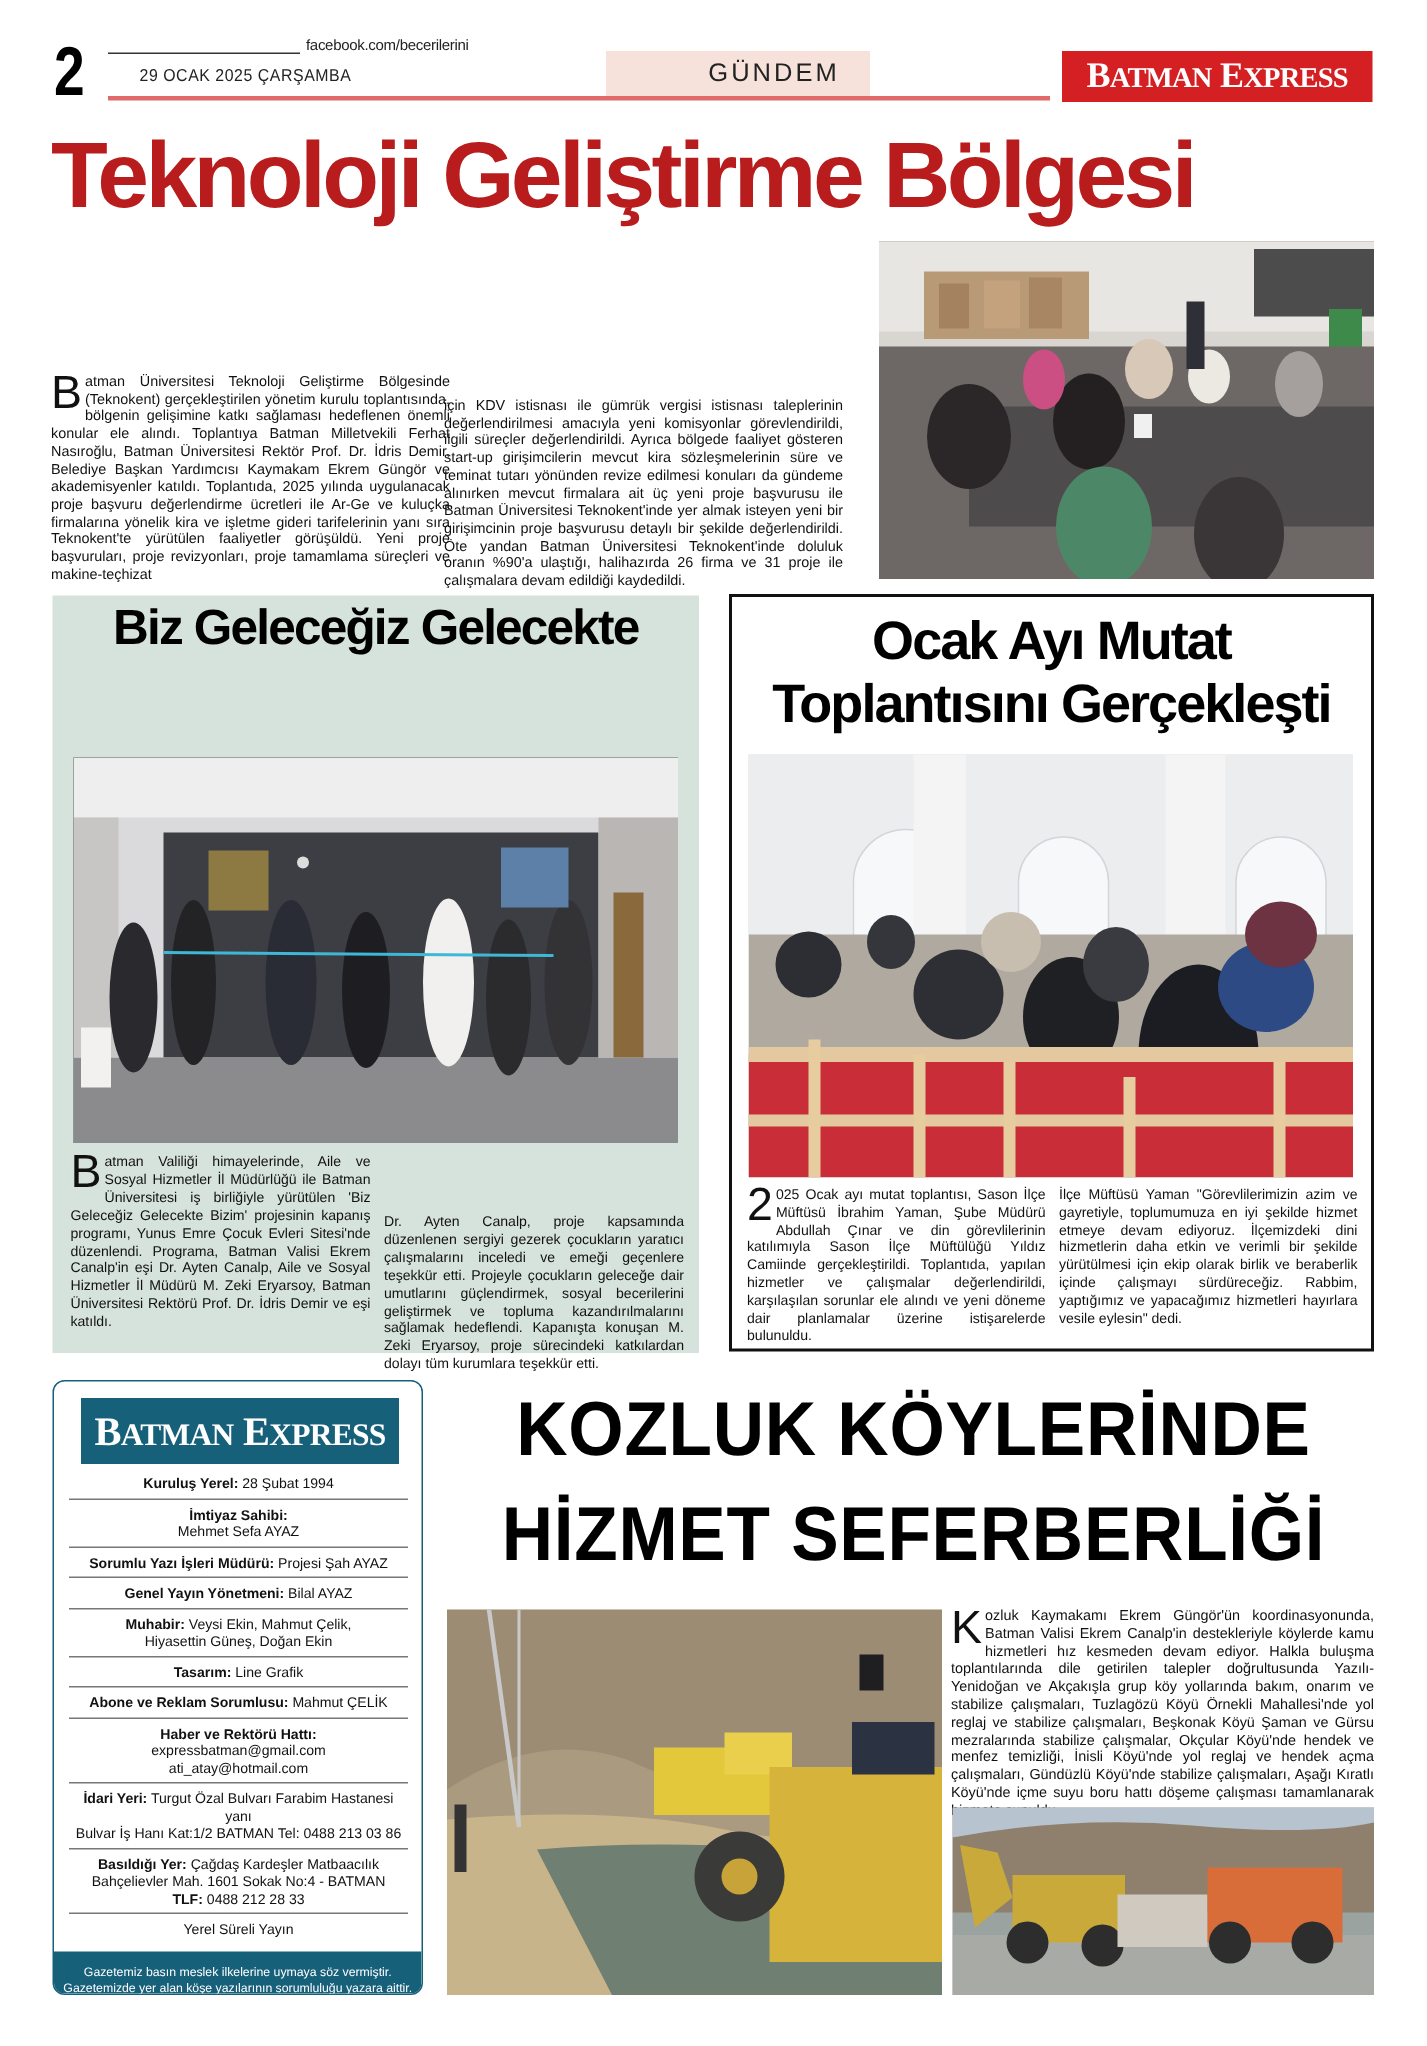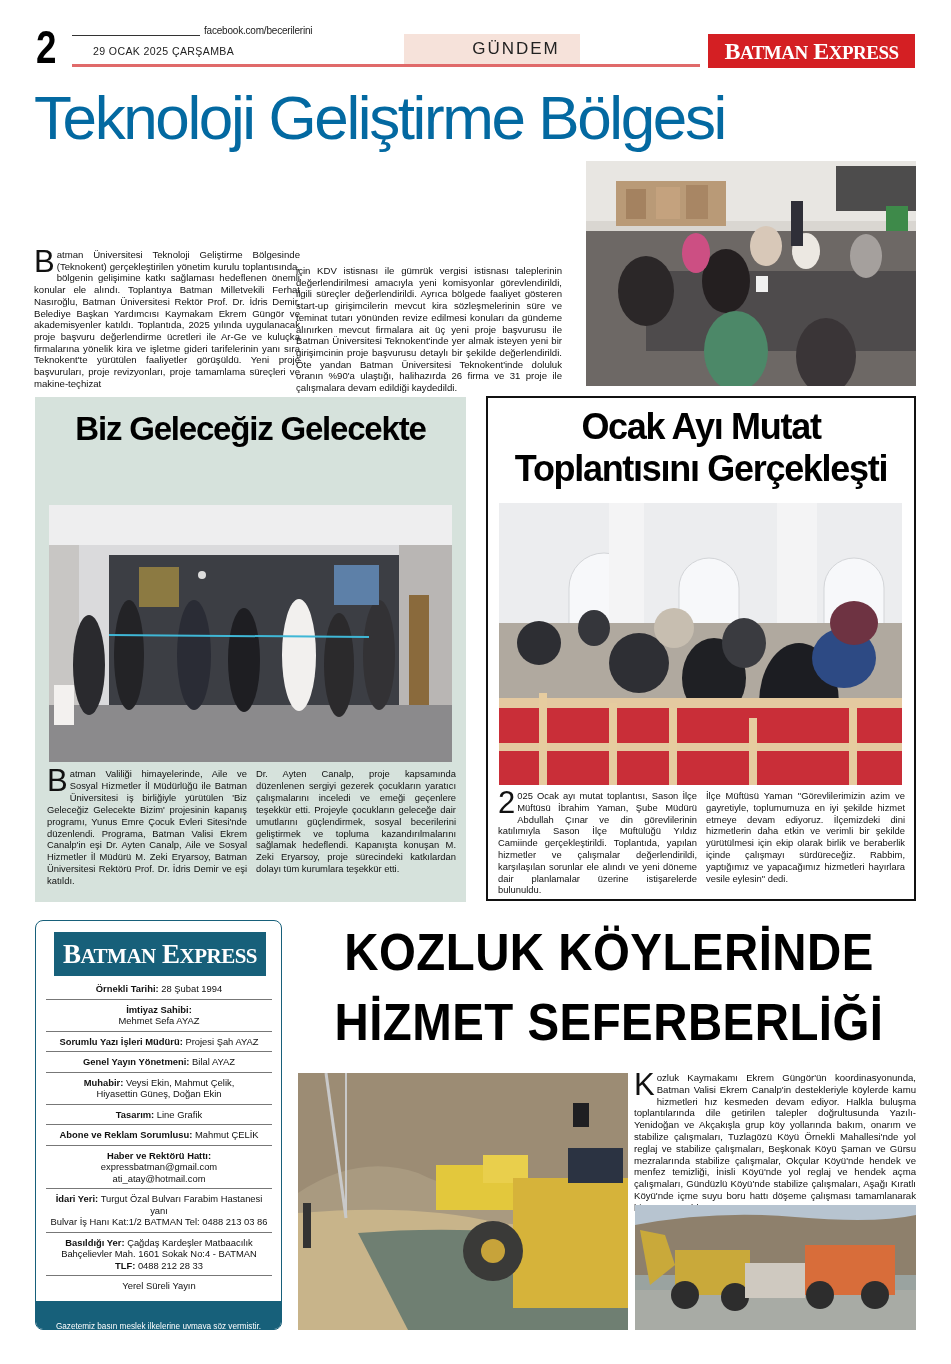--- a/index.html
+++ b/index.html
@@ -11,52 +11,52 @@
   .page-num { left: 36px; top: 24px; font-family: "Liberation Sans", sans-serif; font-weight: 700; font-size: 46px; line-height: 46px; color: #000; transform: scaleX(0.8); transform-origin: left top; }
   .fb-line { left: 72px; top: 35px; width: 128px; height: 1px; background: #333; }
   .fb-url { left: 204px; top: 25px; font-size: 10px; color: #222; font-family: "Liberation Sans Narrow", "Liberation Sans", sans-serif; letter-spacing: -0.2px; }
   .date { left: 93px; top: 45px; font-size: 11.5px; color: #222; letter-spacing: 0.4px; transform: scaleX(0.92); transform-origin: left top; }
   .red-rule { left: 72px; top: 64px; width: 628px; height: 3px; background: #e06a6a; }
   .section-tab { left: 404px; top: 34px; width: 176px; height: 30px; background: #f6e2da; font-size: 17px; letter-spacing: 2px; text-align: center; line-height: 30px; color: #222; padding-left: 48px; }
   .brand-logo { left: 708px; top: 34px; width: 207px; height: 34px; background: #d41f23; color: #fff; font-family: "Liberation Serif", serif; font-weight: 700; font-size: 24px; line-height: 34px; text-align: center; letter-spacing: -0.5px; }
   .brand-logo .sc { font-size: 19px; }
 
   
-  .hl1 { left: 34px; top: 80px; width: 890px; font-weight: 400; font-size: 62px; line-height: 76px; letter-spacing: -2.4px; color: #0369a1; }
+  .hl1 { left: 34px; top: 80px; width: 890px; font-weight: 700; font-size: 62px; line-height: 76px; letter-spacing: -2.4px; color: #b91c1c; }
   .hl1 .l2 { display: block; }
   .photo1 { left: 586px; top: 161px; width: 330px; height: 225px; overflow: hidden; background: #9a8f86; }
 
   .col-text { font-size: 9.6px; line-height: 11.7px; text-align: justify; color: #111; font-family: "Liberation Sans Narrow", "Liberation Sans", sans-serif; }
   .dropcap { float: left; font-size: 31px; line-height: 24px; margin-right: 2px; margin-top: 1px; font-weight: 400; }
   .t1c1 { left: 34px; top: 249px; width: 266px; }
   .t1c2 { left: 296px; top: 249px; width: 266px; margin-top: 16px; }
 
   
   .box2 { left: 35px; top: 397px; width: 431px; height: 505px; background: #d6e2dc; }
-  .box2 .title { position: absolute; left: 0; top: 12px; width: 431px; text-align: center; font-weight: 700; font-size: 33px; line-height: 40px; letter-spacing: -1.2px; color: #000; }
+  .box2 .title { position: absolute; left: 0; top: 1px; width: 431px; text-align: center; font-weight: 700; font-size: 33px; line-height: 40px; letter-spacing: -1.2px; color: #000; }
   .photo2 { left: 49px; top: 505px; width: 403px; height: 257px; overflow: hidden; background: #3d3c3f; }
   .t2c1 { left: 47px; top: 768px; width: 200px; font-family: "Liberation Sans", sans-serif; font-size: 9.4px; line-height: 11.9px; }
-  .t2c2 { left: 256px; top: 768px; width: 200px; font-family: "Liberation Sans", sans-serif; font-size: 9.4px; line-height: 11.9px; }
+  .t2c2 { left: 256px; top: 808px; width: 200px; font-family: "Liberation Sans", sans-serif; font-size: 9.4px; line-height: 11.9px; }
 
   
   .box3 { left: 486px; top: 396px; width: 430px; height: 505px; border: 2px solid #111; background: #fff; }
   .box3 .title { position: absolute; left: 0; top: 8px; width: 426px; text-align: center; font-weight: 700; font-size: 36px; line-height: 42px; letter-spacing: -1.3px; color: #000; }
   .photo3 { left: 499px; top: 503px; width: 403px; height: 282px; overflow: hidden; background: #ddd; }
   .t3c1 { left: 498px; top: 790px; width: 199px; font-family: "Liberation Sans", sans-serif; font-size: 9.4px; line-height: 11.8px; }
   .t3c2 { left: 706px; top: 790px; width: 199px; font-family: "Liberation Sans", sans-serif; font-size: 9.4px; line-height: 11.8px; }
 
   
   .imprint { left: 35px; top: 920px; width: 247px; height: 410px; border: 1.5px solid #17607a; border-radius: 8px; background: #fff; overflow: hidden; }
   .imprint-logo { position: absolute; left: 18px; top: 11px; width: 212px; height: 44px; background: #17607a; color: #fff; font-family: "Liberation Serif", serif; font-weight: 700; font-size: 27px; line-height: 44px; text-align: center; letter-spacing: -0.5px; }
   .imprint-logo .sc { font-size: 21px; }
   .imp-rows { position: absolute; left: 10px; top: 58px; width: 226px; }
   .imp-row { border-bottom: 1px solid #777; text-align: center; font-size: 9.4px; line-height: 11.5px; padding: 4px 0 4px 0; color: #111; font-family: "Liberation Sans Narrow", "Liberation Sans", sans-serif; }
   .imp-row b { font-weight: 700; }
   .imp-row.last { border-bottom: none; }
-  .imp-foot { position: absolute; left: 0; bottom: 0; width: 100%; height: 28px; background: #17607a; color: #fff; font-size: 8.2px; line-height: 11px; text-align: center; padding-top: 20px; font-family: "Liberation Sans Narrow", "Liberation Sans", sans-serif; }
+  .imp-foot { position: absolute; left: 0; bottom: 0; width: 100%; height: 28px; background: #17607a; color: #fff; font-size: 8.2px; line-height: 11px; text-align: center; padding-top: 8px; font-family: "Liberation Sans Narrow", "Liberation Sans", sans-serif; }
 
   
   .hl4 { left: 298px; top: 918px; width: 622px; text-align: center; font-weight: 700; font-size: 51px; line-height: 70px; letter-spacing: 0.5px; color: #000; transform: scaleX(0.93); transform-origin: center top; }
   .photo4 { left: 298px; top: 1073px; width: 330px; height: 257px; overflow: hidden; background: #b8a88a; }
   .t4 { left: 634px; top: 1072px; width: 282px; font-size: 9.6px; line-height: 11.8px; }
   .photo5 { left: 635px; top: 1205px; width: 281px; height: 125px; overflow: hidden; background: #a8a39a; }
 </style>
 </head>
 <body>
 
@@ -162,21 +162,21 @@
       <rect x="250" y="215" width="8" height="67" fill="#e6cc9f"></rect>
     <rect x="350" y="205" width="8" height="77" fill="#e6cc9f"></rect>
   </svg>
 </div>
 <div class="abs col-text t3c1"><span class="dropcap">2</span><span>025 Ocak ayı mutat toplantısı, Sason İlçe Müftüsü İbrahim Yaman, Şube Müdürü Abdullah Çınar ve din görevlilerinin katılımıyla Sason İlçe Müftülüğü Yıldız Camiinde gerçekleştirildi. Toplantıda, yapılan hizmetler ve çalışmalar değerlendirildi, karşılaşılan sorunlar ele alındı ve yeni döneme dair planlamalar üzerine istişarelerde bulunuldu.</span></div>
 <div class="abs col-text t3c2">İlçe Müftüsü Yaman "Görevlilerimizin azim ve gayretiyle, toplumumuza en iyi şekilde hizmet etmeye devam ediyoruz. İlçemizdeki dini hizmetlerin daha etkin ve verimli bir şekilde yürütülmesi için ekip olarak birlik ve beraberlik içinde çalışmayı sürdüreceğiz. Rabbim, yaptığımız ve yapacağımız hizmetleri hayırlara vesile eylesin" dedi.</div>
 
 <div class="abs imprint">
   <div class="imprint-logo"><span>B</span><span class="sc">ATMAN</span> <span>E</span><span class="sc">XPRESS</span></div>
   <div class="imp-rows">
-    <div class="imp-row"><b>Örnekli Tarihi:</b> <span>28 Şubat 1994</span></div>
+    <div class="imp-row"><b>Kuruluş Yerel:</b> <span>28 Şubat 1994</span></div>
     <div class="imp-row"><b>İmtiyaz Sahibi:</b><br><span>Mehmet Sefa AYAZ</span></div>
     <div class="imp-row"><b>Sorumlu Yazı İşleri Müdürü:</b> <span>Projesi Şah AYAZ</span></div>
     <div class="imp-row"><b>Genel Yayın Yönetmeni:</b> <span>Bilal AYAZ</span></div>
     <div class="imp-row"><b>Muhabir:</b> <span>Veysi Ekin, Mahmut Çelik,</span><br><span>Hiyasettin Güneş, Doğan Ekin</span></div>
     <div class="imp-row"><b>Tasarım:</b> <span>Line Grafik</span></div>
     <div class="imp-row"><b>Abone ve Reklam Sorumlusu:</b> <span>Mahmut ÇELİK</span></div>
     <div class="imp-row"><b>Haber ve Rektörü Hattı:</b><br><span>expressbatman@gmail.com</span><br><span>ati_atay@hotmail.com</span></div>
     <div class="imp-row"><b>İdari Yeri:</b> <span>Turgut Özal Bulvarı Farabim Hastanesi yanı</span><br><span>Bulvar İş Hanı Kat:1/2 BATMAN Tel: 0488 213 03 86</span></div>
     <div class="imp-row"><b>Basıldığı Yer:</b> <span>Çağdaş Kardeşler Matbaacılık</span><br><span>Bahçelievler Mah. 1601 Sokak No:4  -  BATMAN</span><br><b>TLF:</b> <span>0488 212 28 33</span></div>
     <div class="imp-row last">Yerel Süreli Yayın</div>

